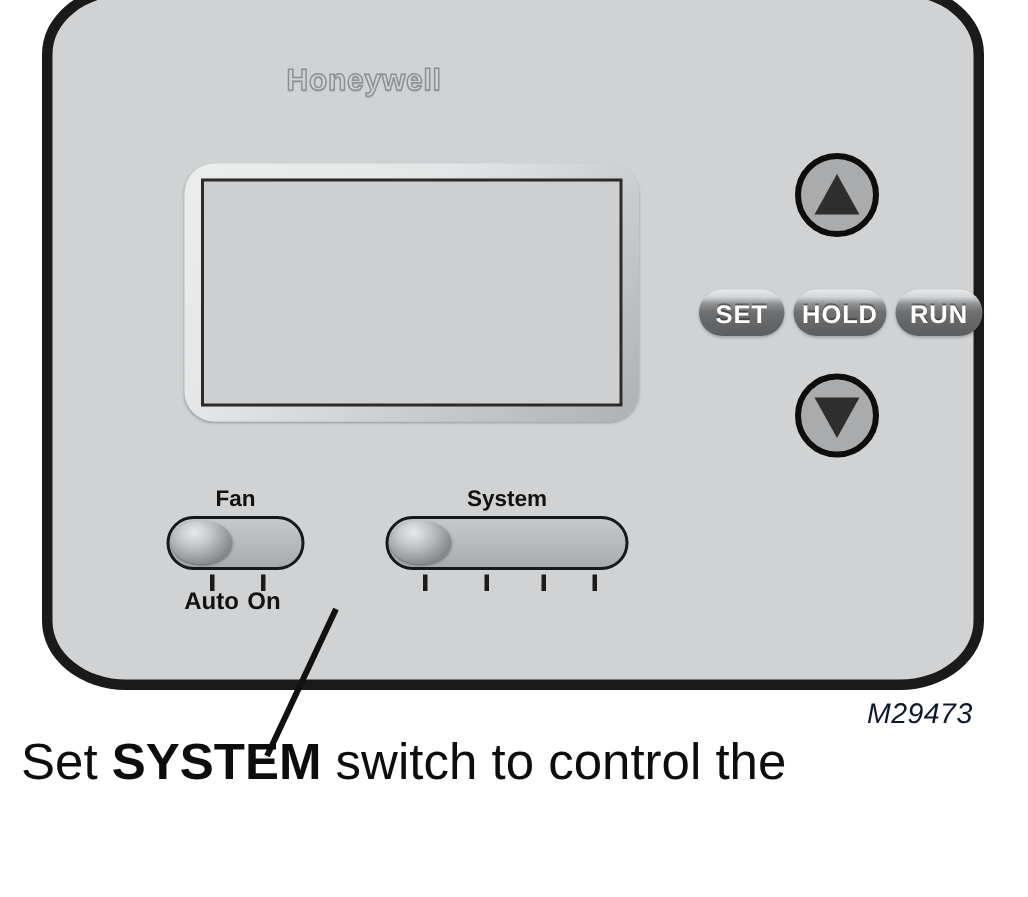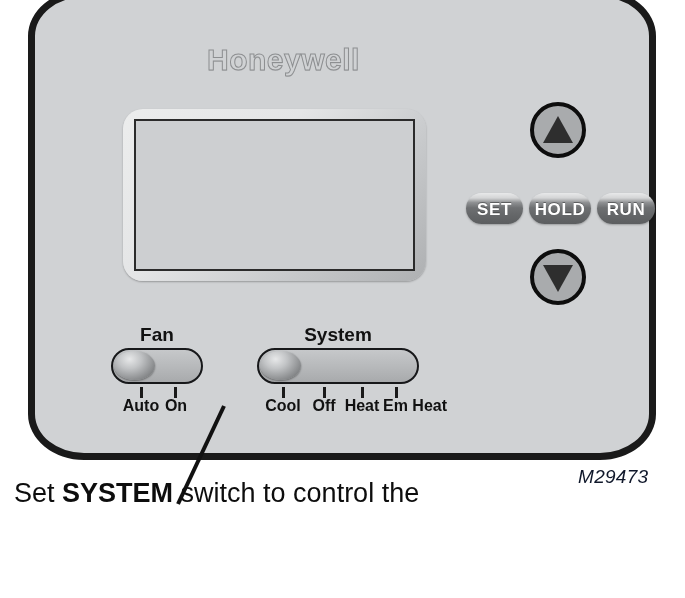--- a/index.html
+++ b/index.html
@@ -26,25 +26,25 @@
     height: 470px;
     background: #d0d2d4;
     border: 7px solid #1a1a1a;
     border-radius: 56px / 46px;
     box-sizing: border-box;
   }
 
   
   #brand-logo {
     position: absolute;
-    left: 172px;
+    left: 156px;
     top: 46px;
     width: 150px;
     text-align: left;
-    font-size: 30px;
+    font-size: 20px;
     font-weight: bold;
     letter-spacing: 0.5px;
     color: #d0d2d4;
     -webkit-text-stroke: 1px #8d8f91;
     text-shadow: 0 1px 0 #b9bbbd;
     user-select: none;
   }
 
   
   #lcd-bezel {
@@ -115,21 +115,21 @@
   #btn-set  { left: 431px; width: 57px; }
   #btn-hold { left: 494px; width: 62px; }
   #btn-run  { left: 562px; width: 58px; }
 
   
   .switch-group { position: absolute; }
   #switch-group-fan    { left: 76px;  top: 328px; }
   #switch-group-system { left: 222px; top: 328px; }
 
   .switch-title {
-    font-size: 19px;
+    font-size: 15px;
     font-weight: bold;
     color: #111111;
     text-align: center;
     margin: 0 0 4px 0;
     line-height: 1;
   }
   .switch-track {
     position: relative;
     height: 36px;
     border-radius: 18px;
@@ -190,23 +190,23 @@
     font-size: 19px;
     color: #0f172a;
     letter-spacing: 0.3px;
     font-style: italic;
   }
 
   
   #caption {
     position: absolute;
     left: 14px;
-    top: 476px;
+    top: 486px;
     width: 640px;
-    font-size: 27px;
+    font-size: 34px;
     color: #0d0d0d;
     line-height: 1.32;
   }
   #caption b { font-weight: bold; }
 </style>
 </head>
 <body>
 
 <div id="thermostat-housing">
 
@@ -247,26 +247,20 @@
     <div class="switch-title">System</div>
     <div class="switch-track" id="track-system">
       <div class="switch-knob"></div>
     </div>
     <div class="tick-row">
       <span class="tick" style="left:25px"></span>
       <span class="tick" style="left:66px"></span>
       <span class="tick" style="left:104px"></span>
       <span class="tick" style="left:138px"></span>
     </div>
-    <div class="label-row">
-      <span class="switch-label" style="left:26px">Cool</span>
-      <span class="switch-label" style="left:67px">Off</span>
-      <span class="switch-label" style="left:105px">Heat</span>
-      <span class="switch-label" style="left:158px">Em Heat</span>
-    </div>
   </div>
 
 </div>
 
 <svg id="leader-line" viewBox="0 0 110 115" width="110" height="115">
   <line x1="74" y1="6" x2="28" y2="104" stroke="#111111" stroke-width="4"></line>
 </svg>
 
 <div id="figure-number">M29473</div>
 

